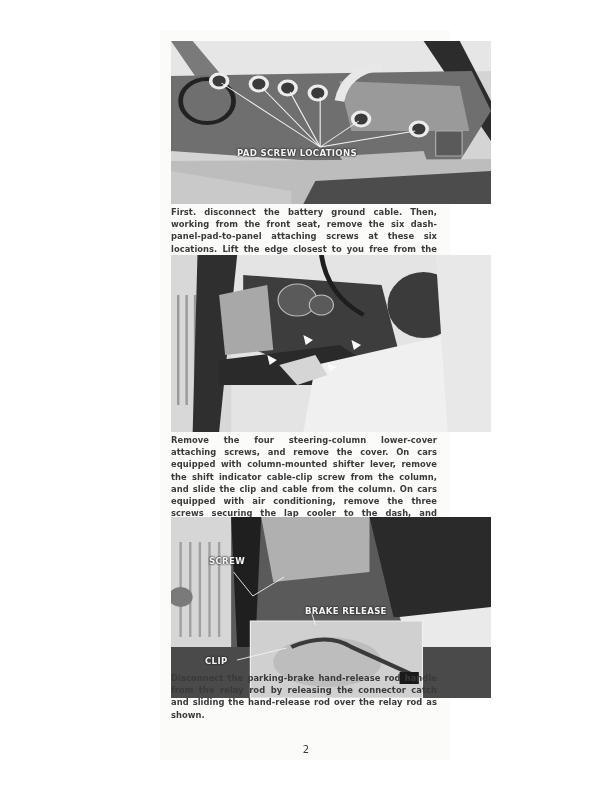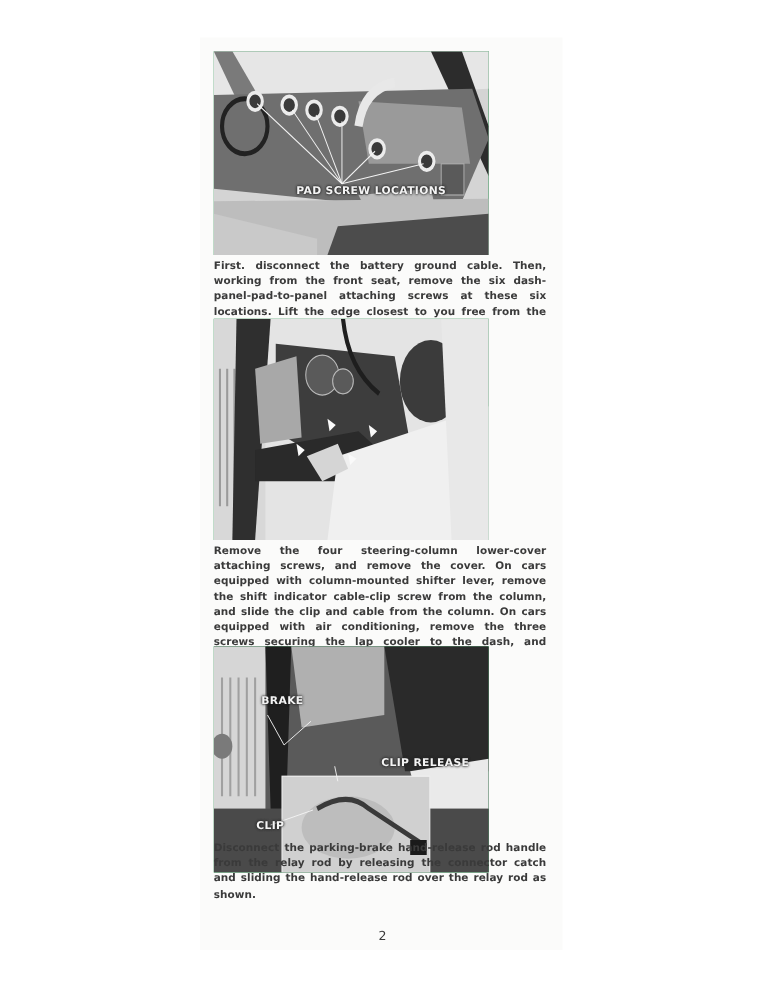--- a/index.html
+++ b/index.html
@@ -5,22 +5,22 @@
     html, body { margin: 0; padding: 0; }
     body {
       width: 612px; height: 792px; background: #ffffff; position: relative; overflow: hidden;
       font-family: "DejaVu Sans", "Liberation Sans", sans-serif;
     }
     .sheet {
       position: absolute; left: 160px; top: 30px; width: 290px; height: 730px;
       background: #fbfbfa;
     }
     .photo {
-      position: absolute; left: 171px; width: 220px; overflow: hidden;
-      background: #15803d;
+      position: absolute; left: 171px; width: 320px; overflow: hidden;
+      background: #6d28d9;
     }
     .photo svg { position: absolute; left: 0; top: 0; width: 100%; height: 100%; }
     .caption {
       position: absolute; left: 171px; width: 266px; margin: 0;
       font-size: 8.35px; line-height: 12.2px; color: #3a3a3a;
       text-align: justify; text-align-last: left; letter-spacing: 0.05px; font-weight: bold;
     }
     .label {
       position: absolute; color: #f4f4f4; font-weight: bold; font-size: 8.6px;
       letter-spacing: 0.3px; white-space: nowrap;
@@ -121,19 +121,19 @@
     <rect x="0" y="130" width="266" height="51" fill="#4a4a4a"></rect>
     <rect x="66" y="104" width="143" height="77" fill="#d0d0d0" stroke="#eee" stroke-width="1"></rect>
     <ellipse cx="130" cy="145" rx="45" ry="25" fill="#bdbdbd"></ellipse>
     <path d="M100,130 Q130,115 150,130 L205,160" stroke="#3a3a3a" stroke-width="4" fill="none"></path>
     <rect x="190" y="155" width="16" height="12" fill="#1a1a1a"></rect>
     <line x1="68" y1="79" x2="94" y2="60" stroke="#f4f4f4" stroke-width="0.8"></line>
     <line x1="68" y1="79" x2="52" y2="55" stroke="#f4f4f4" stroke-width="0.8"></line>
     <line x1="117" y1="96" x2="120" y2="108" stroke="#f4f4f4" stroke-width="0.8"></line>
     <line x1="55" y1="143" x2="96" y2="131" stroke="#f4f4f4" stroke-width="0.8"></line>
   </svg>
-  <span class="label" style="left:38px;top:39px;">BRAKE</span>
-  <span class="label" style="left:134px;top:89px;">CLIP RELEASE</span>
+  <span class="label" style="left:38px;top:39px;">SCREW</span>
+  <span class="label" style="left:134px;top:89px;">BRAKE RELEASE</span>
   <span class="label" style="left:34px;top:139px;">CLIP</span>
 </div>
 <p class="caption" style="top:672px;">Disconnect the parking-brake hand-release rod handle from the relay rod by releasing the connector catch and sliding the hand-release rod over the relay rod as shown.</p>
 
 <div class="page-number">2</div>
 
 </body></html>

